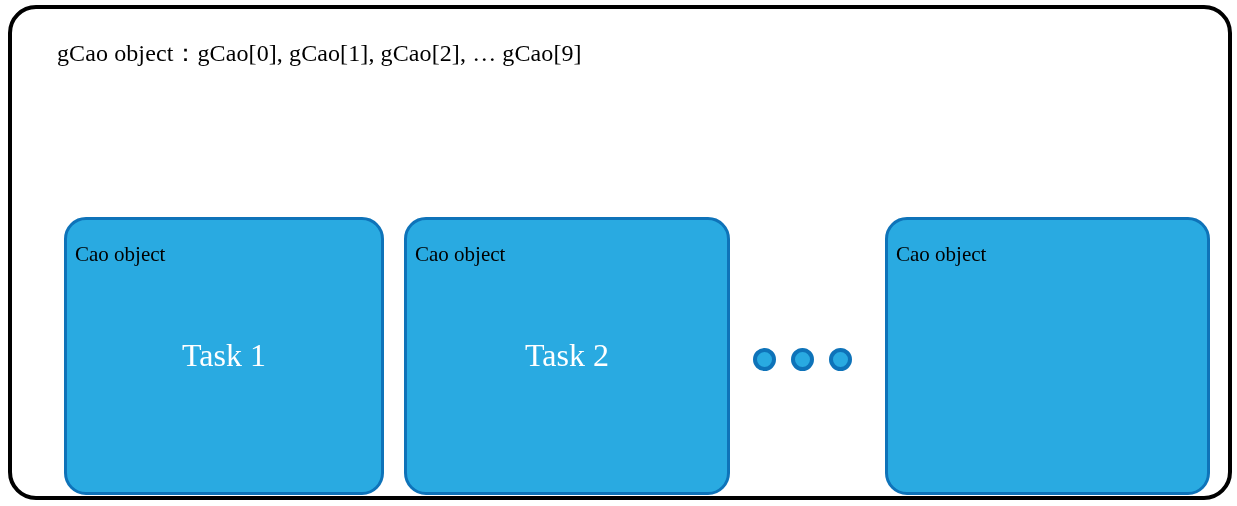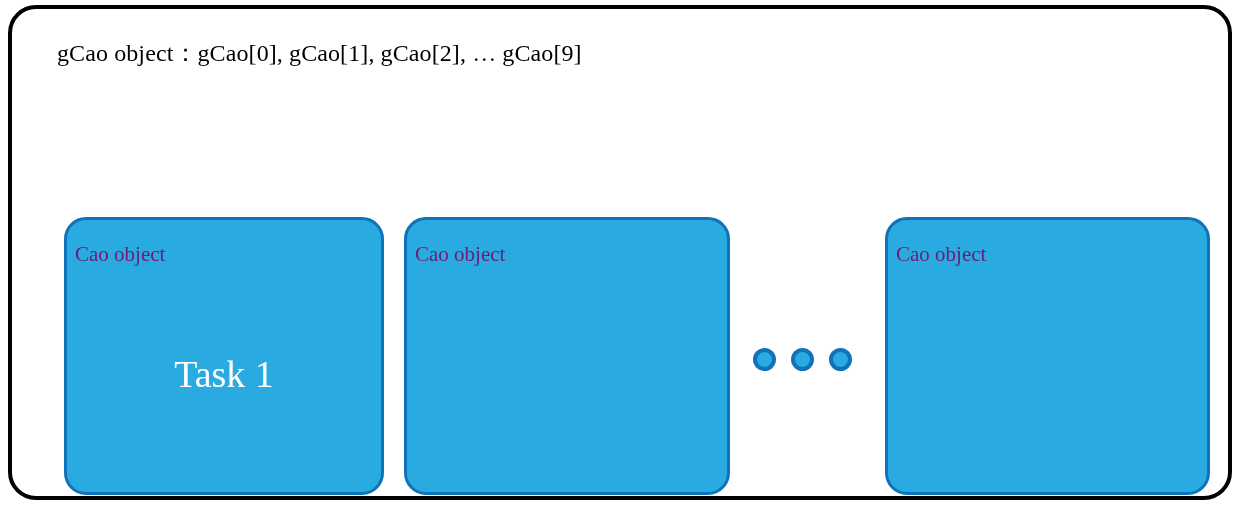--- a/index.html
+++ b/index.html
@@ -59,35 +59,34 @@
   .task-box-1 { left: 52px;  width: 320px; }
   .task-box-2 { left: 392px; width: 326px; }
   .task-box-3 { left: 873px; width: 325px; }
 
   .box-tag {
     position: absolute;
     left: 8px;
     top: 21px;
     font-size: 21px;
     line-height: 26px;
-    color: #701a75;
+    color: #000000;
     white-space: nowrap;
   }
 
   .box-title {
     position: absolute;
     left: 0;
     right: 0;
     top: 113px;
     text-align: center;
-    font-size: 38px;
+    font-size: 32px;
     line-height: 44px;
     color: #ffffff;
     white-space: nowrap;
-    margin-top: 19px;
   }
 
   
   .dots-group {
     position: absolute;
     left: 741px;
     top: 339px;
     width: 98px;
     height: 23px;
   }
@@ -114,20 +113,21 @@
 
     <div class="header-label">gCao object：gCao[0],  gCao[1],  gCao[2],  … gCao[9]</div>
 
     <div class="task-box task-box-1">
       <div class="box-tag">Cao object</div>
       <div class="box-title">Task 1</div>
     </div>
 
     <div class="task-box task-box-2">
       <div class="box-tag">Cao object</div>
+      <div class="box-title">Task 2</div>
     </div>
 
     <div class="dots-group">
       <div class="dot dot-1"></div>
       <div class="dot dot-2"></div>
       <div class="dot dot-3"></div>
     </div>
 
     <div class="task-box task-box-3">
       <div class="box-tag">Cao object</div>

